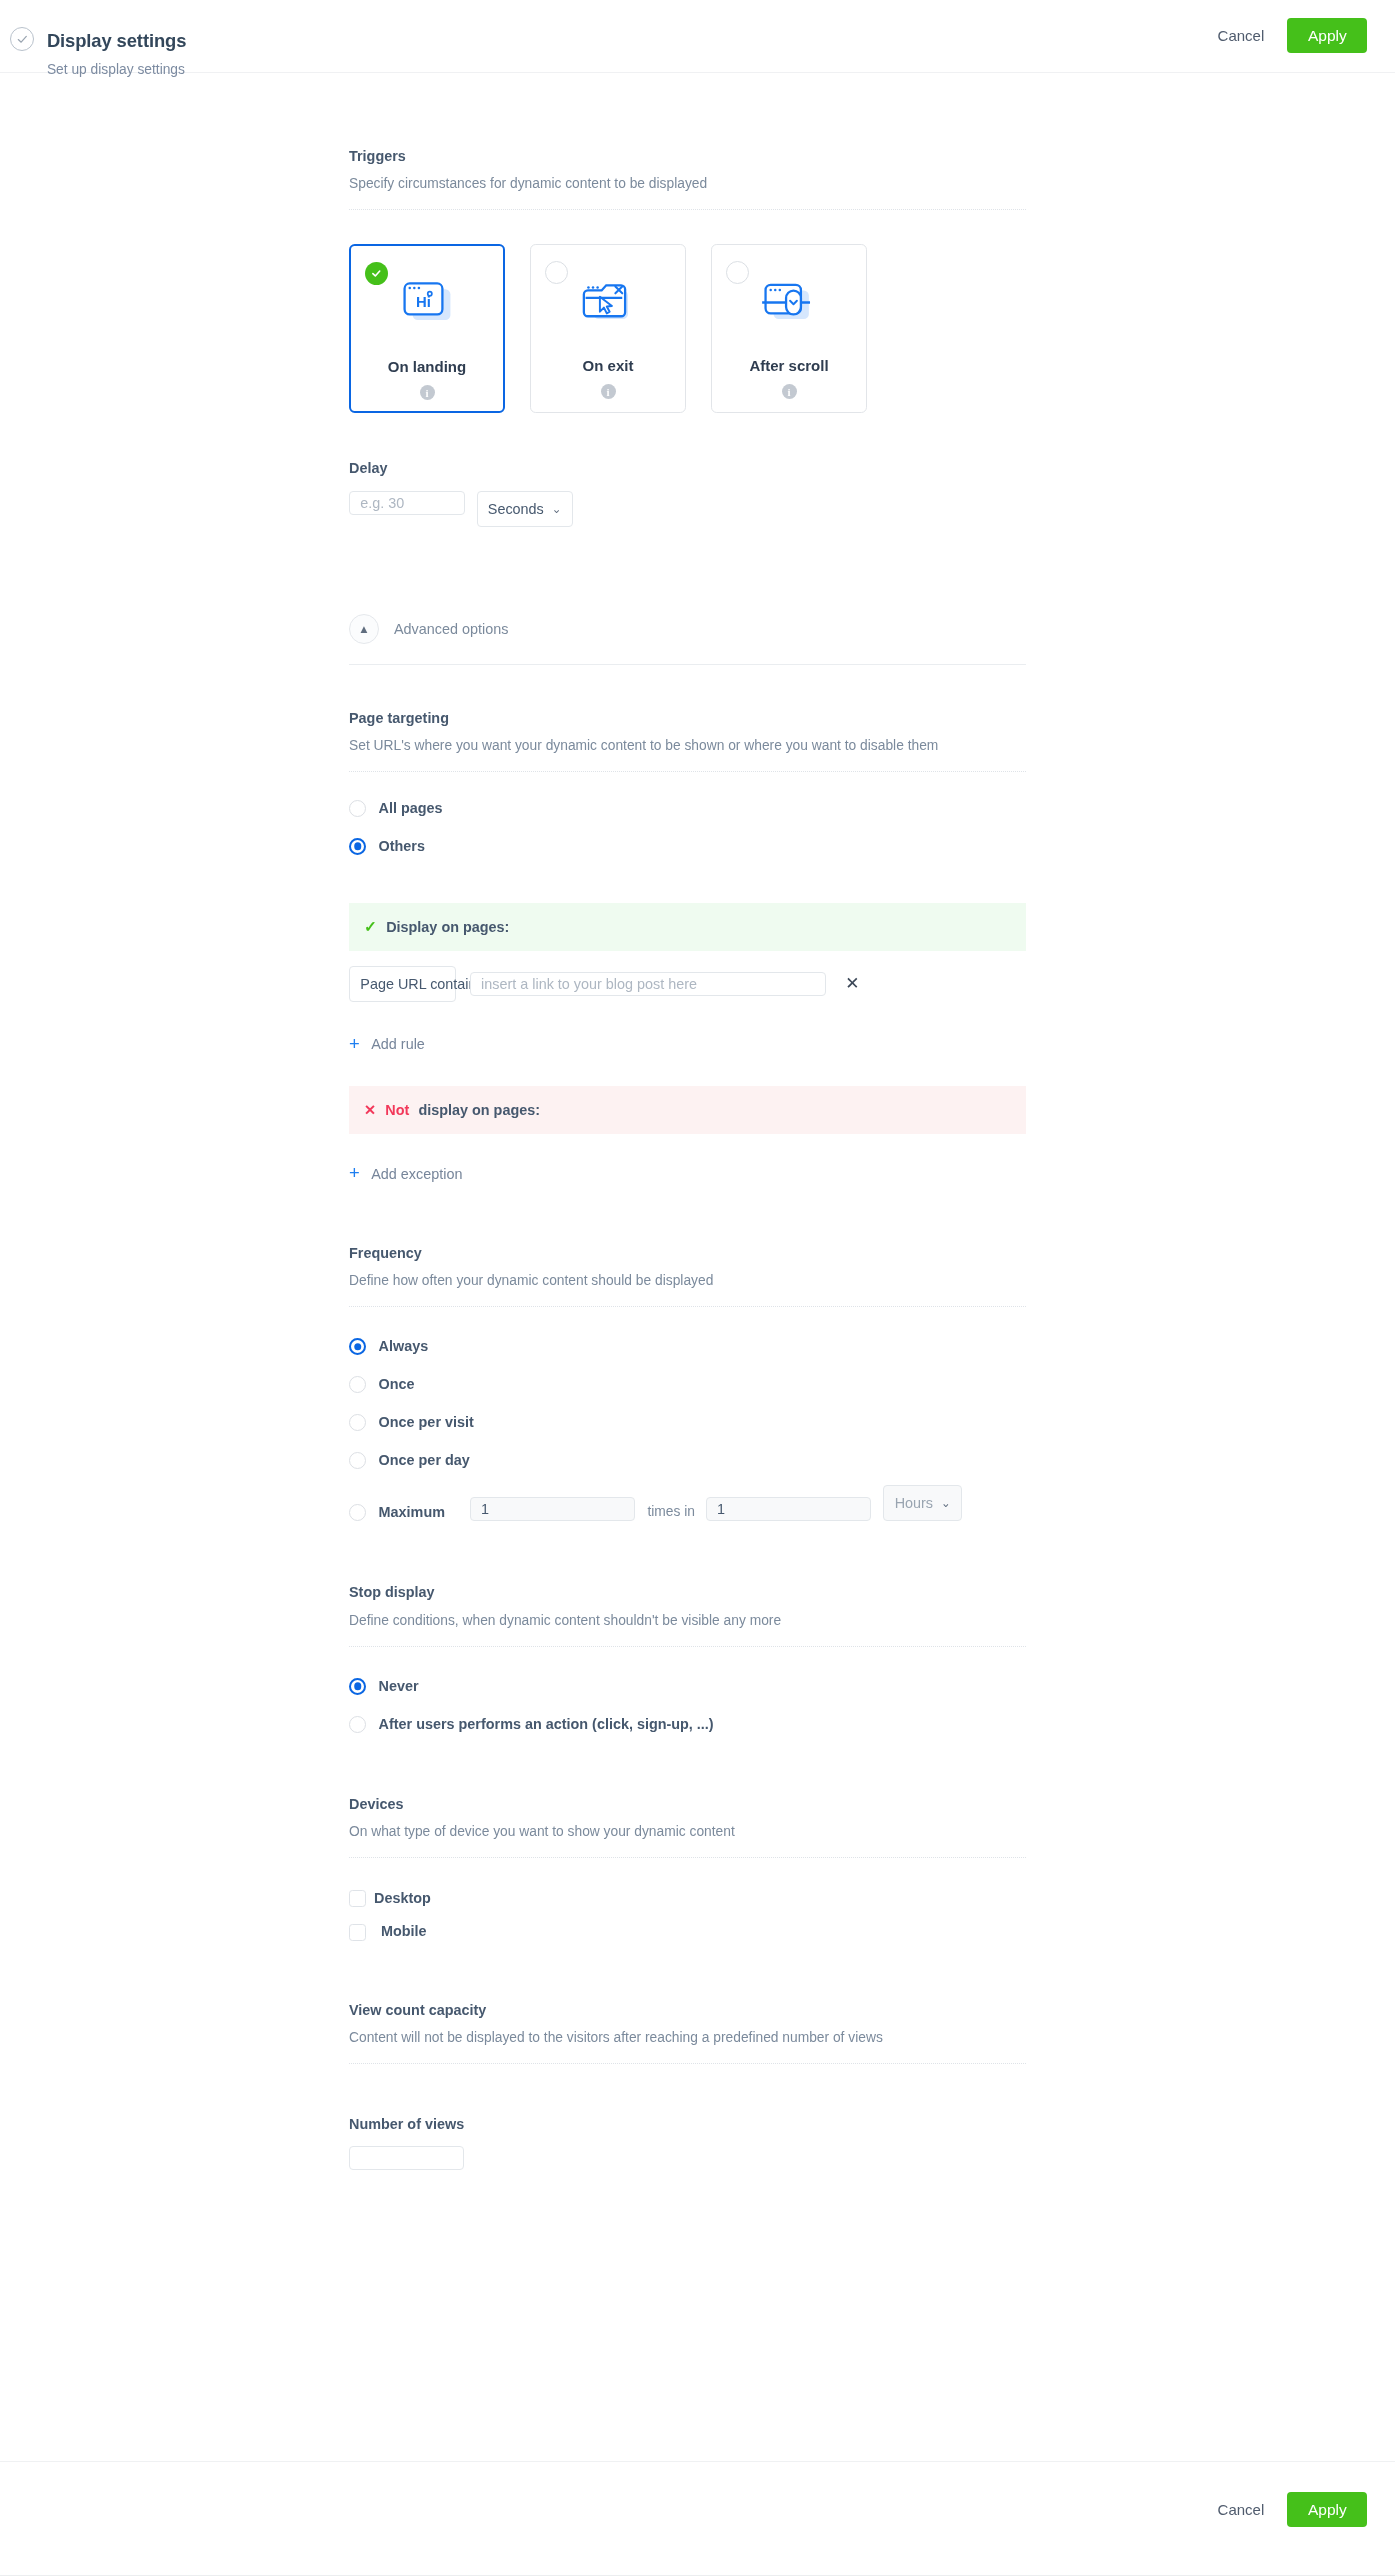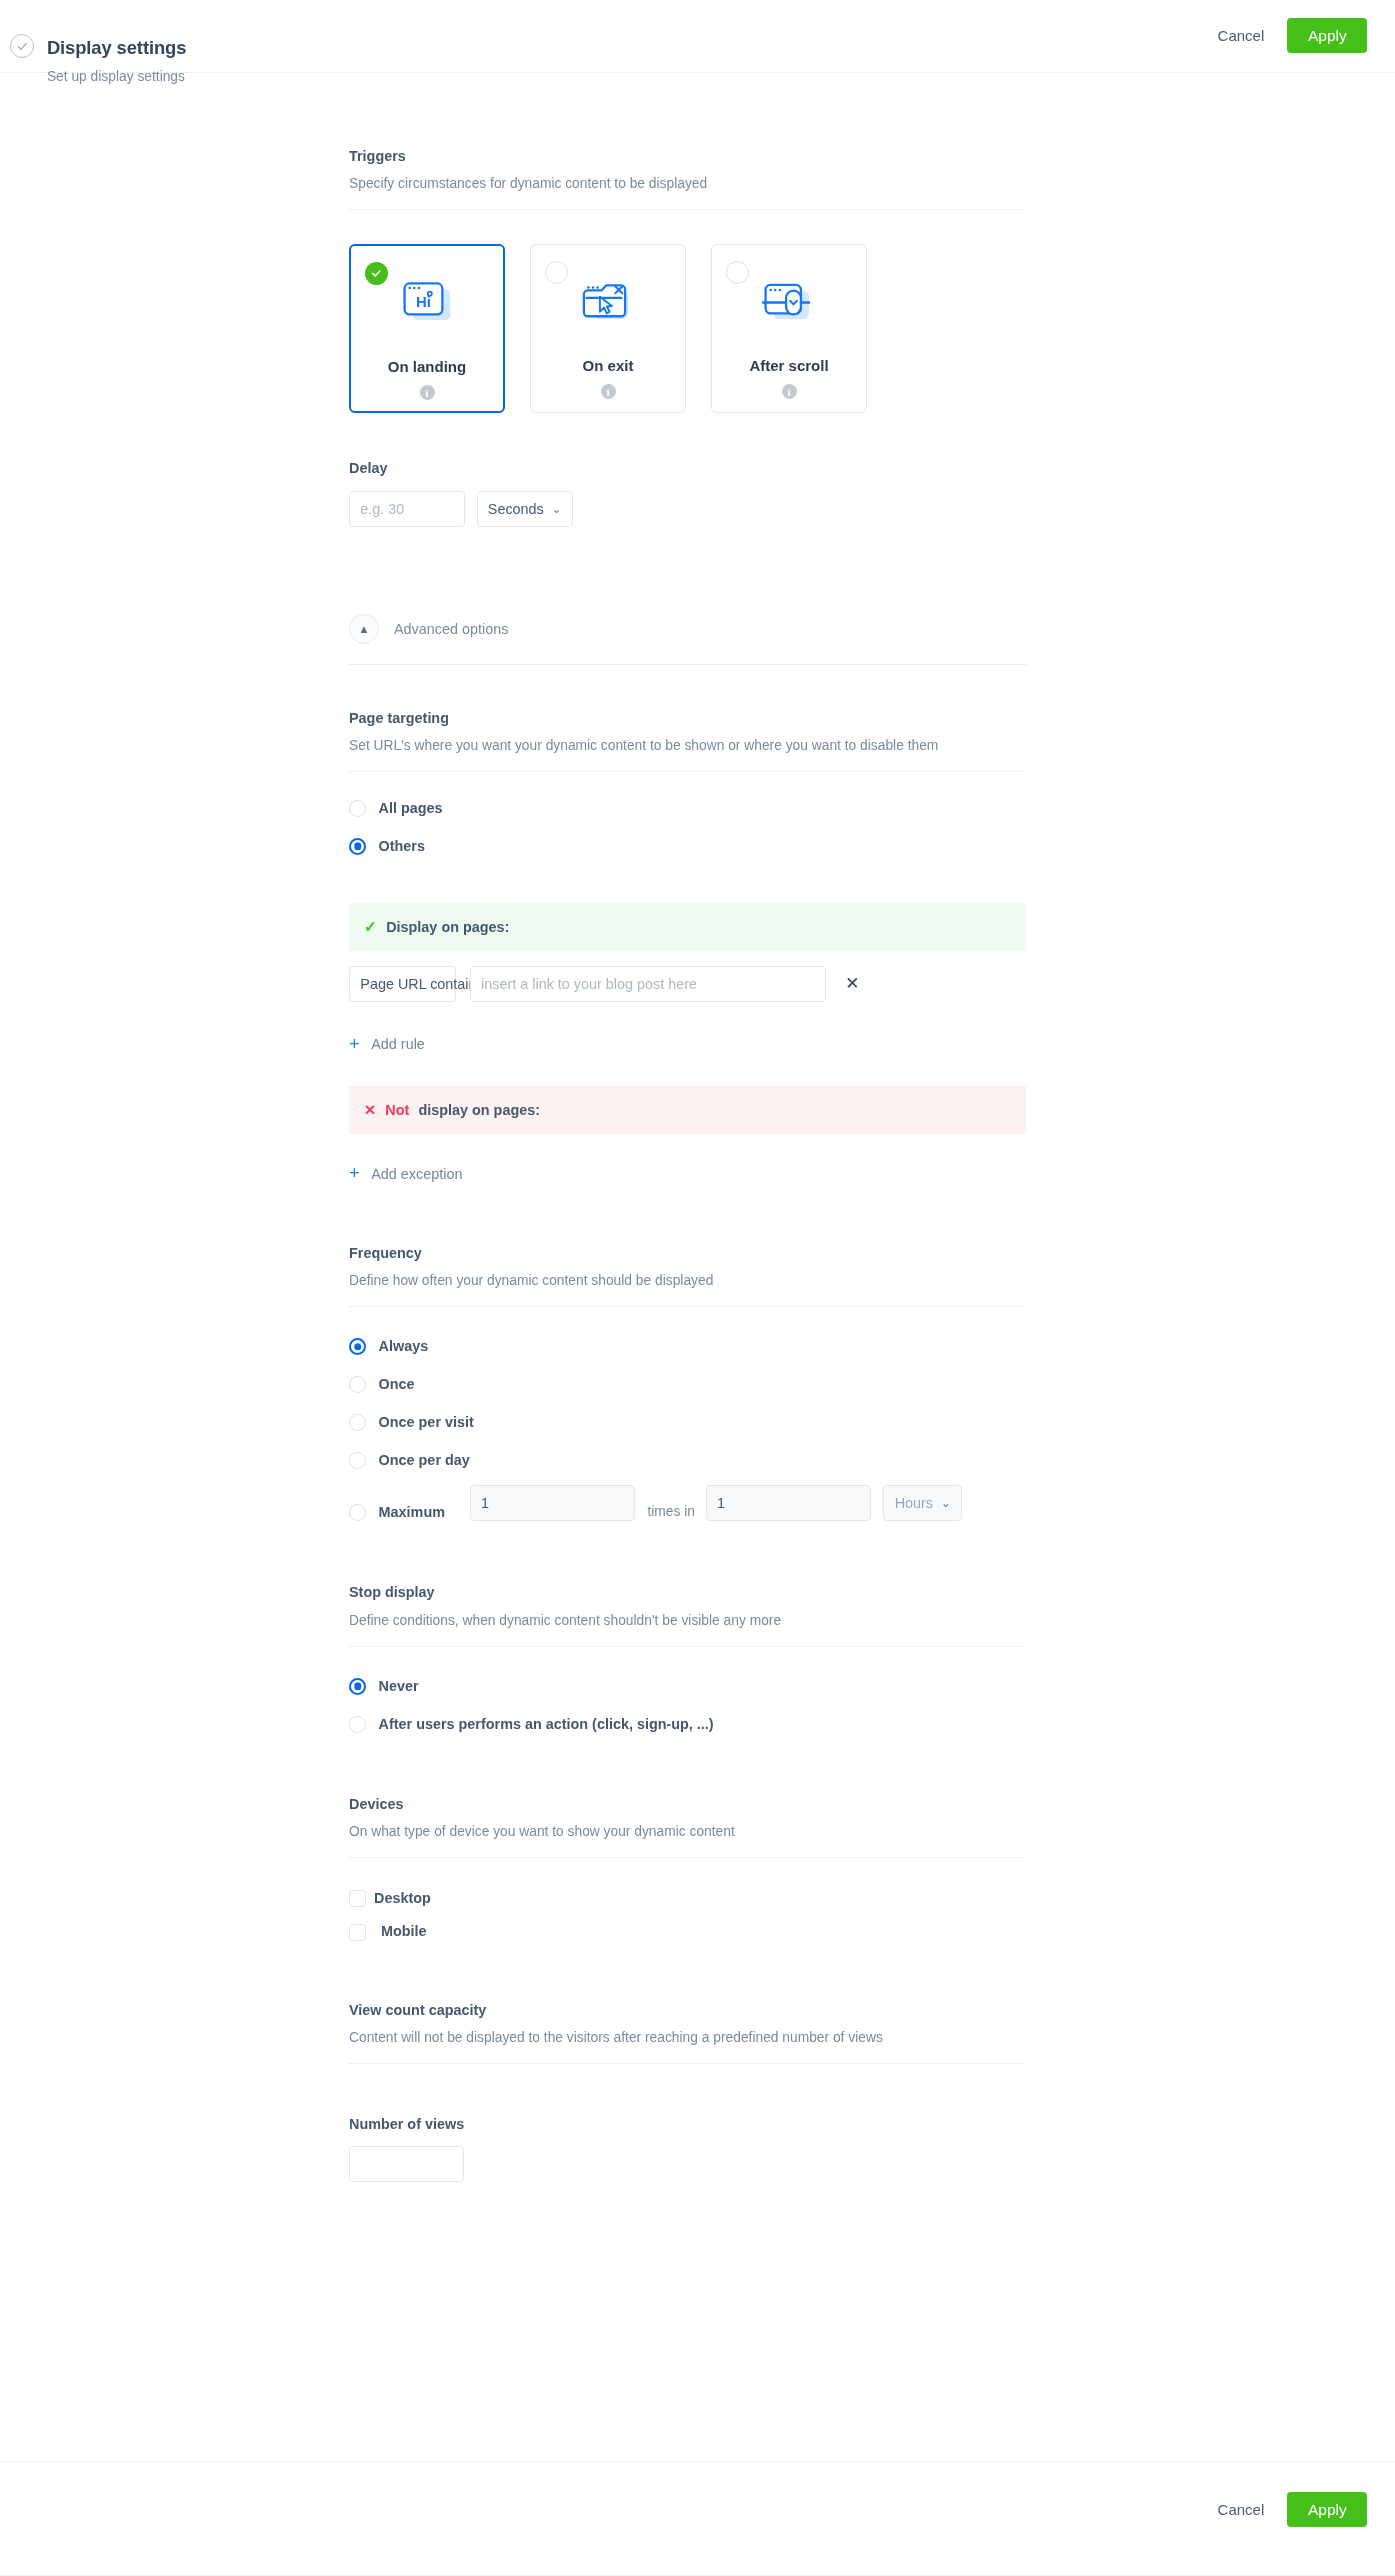--- a/index.html
+++ b/index.html
@@ -17,21 +17,21 @@
 
   
   .topbar {
     position: relative;
     height: 73px;
     border-bottom: 0.6px solid #f0f1f3;
     padding: 0 27.6px;
   }
   .topbar-left {
     position: absolute;
-    left: 10.3px; top: 24px;
+    left: 10.3px; top: 17px;
     display: flex;
     align-items: flex-start;
     gap: 12.6px;
     justify-content: center;
   }
   .step-circle {
     width: 24px; height: 24px;
     border-radius: 50%;
     border: 1.4px solid #b9c2cc;
     display: flex; align-items: center; justify-content: center;
@@ -175,21 +175,21 @@
     font-weight: 700;
     color: #46586e;
     line-height: 1.2;
   }
   .inline-row {
     display: flex;
     align-items: flex-start;
     gap: 11.5px;
   }
   .txt-input {
-    height: 36px;
+    height: 24px;
     border: 1.1px solid #e3e7eb;
     border-radius: 4px;
     background: #fff;
     font-family: inherit;
     font-size: 14.4px;
     color: #46586e;
     padding: 0 10.3px;
     outline: none;
   }
   .txt-input::placeholder { color: #aeb7c2; }

